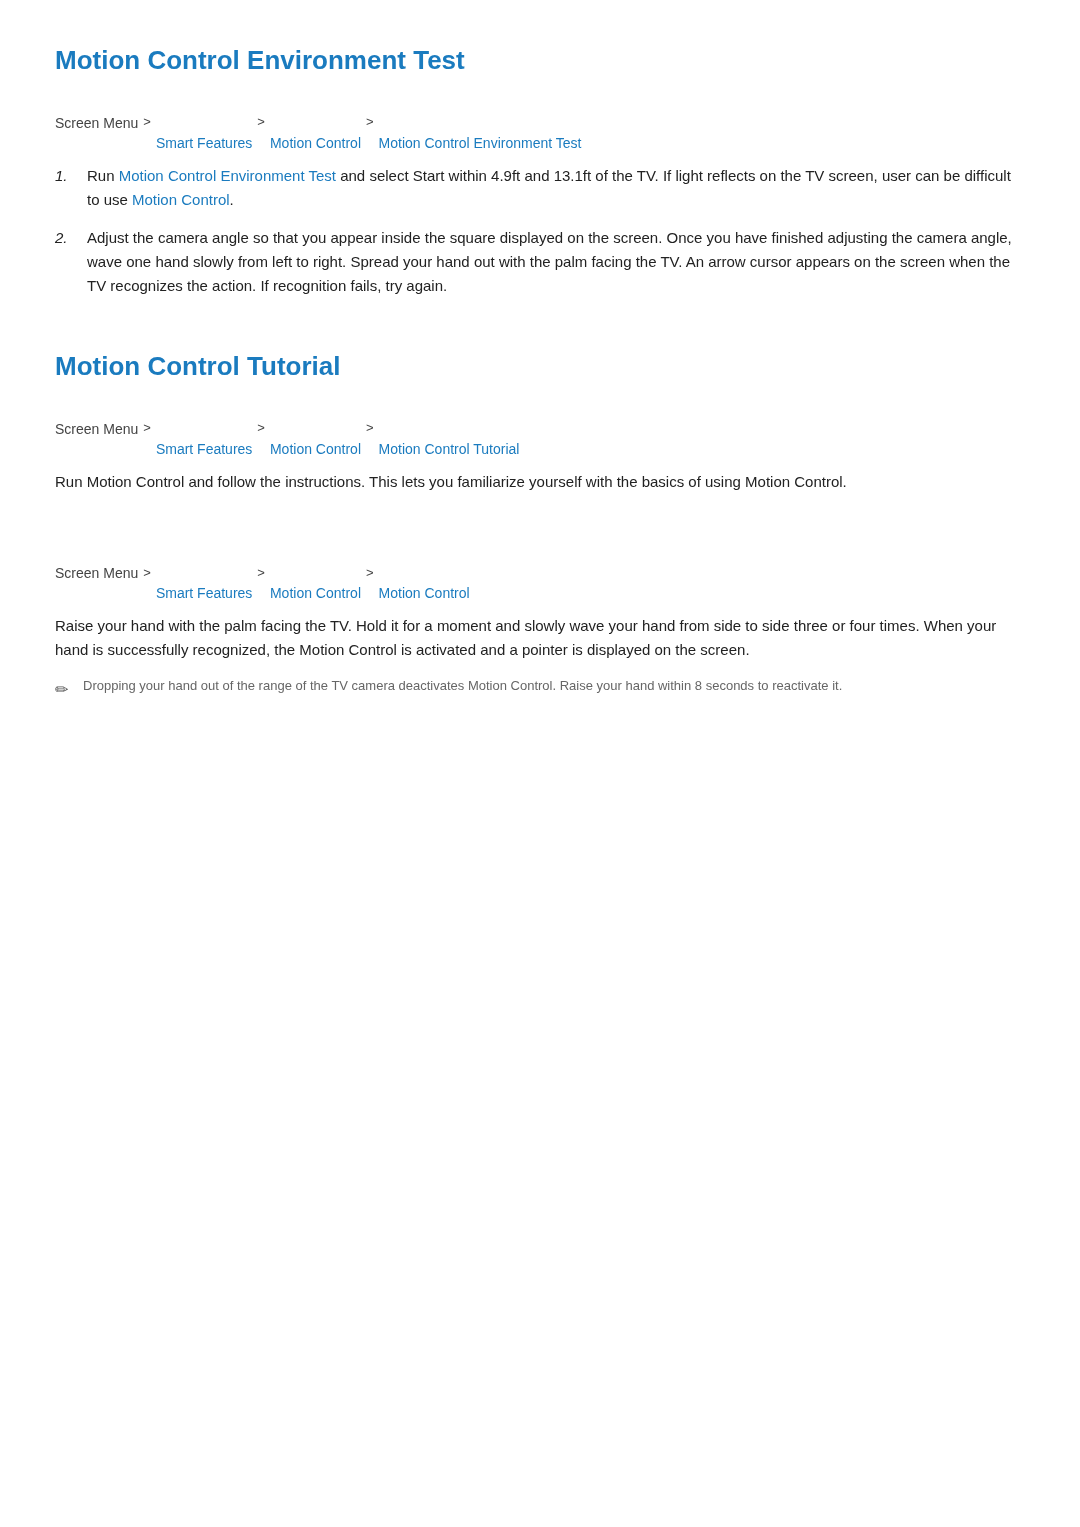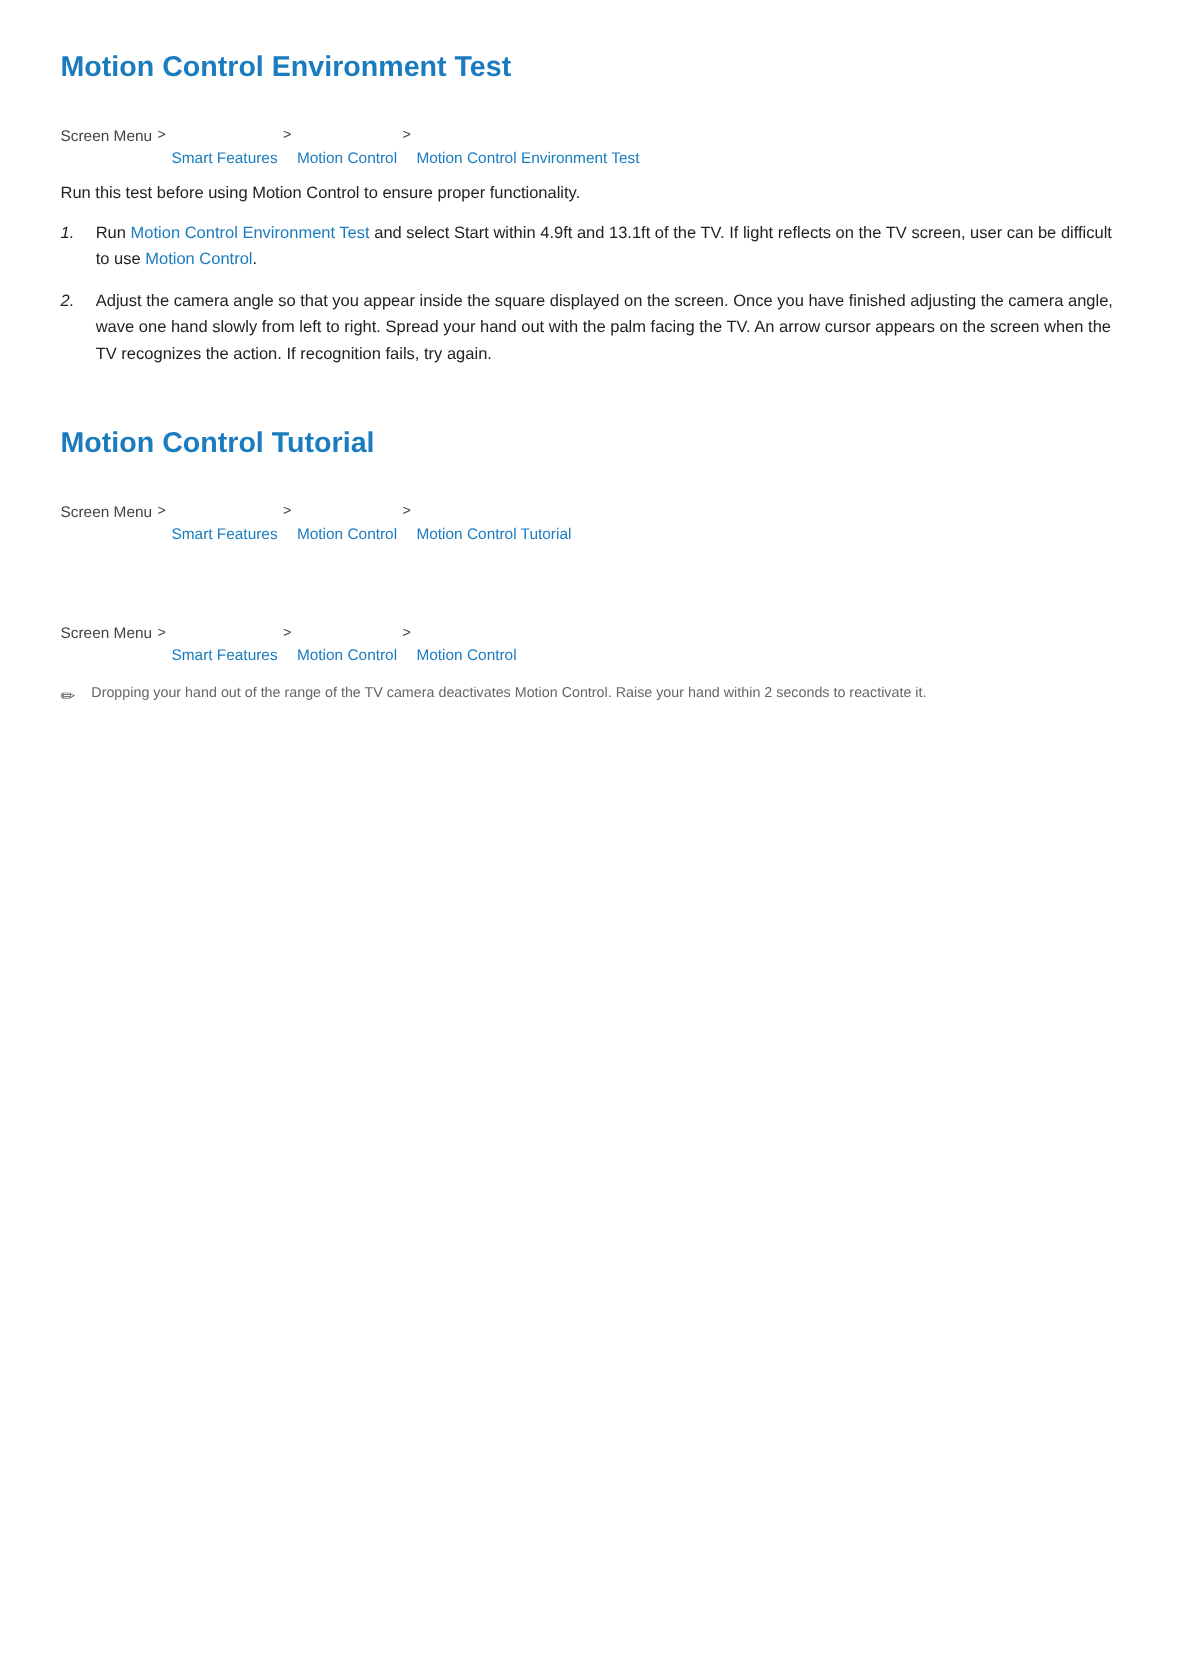--- a/index.html
+++ b/index.html
@@ -121,21 +121,20 @@
   <div class="breadcrumb">
     <span class="breadcrumb-plain">Screen Menu</span>
     <span class="breadcrumb-separator">&gt;</span>
     <a class="breadcrumb-link" href="#">Smart Features</a>
     <span class="breadcrumb-separator">&gt;</span>
     <a class="breadcrumb-link" href="#">Motion Control</a>
     <span class="breadcrumb-separator">&gt;</span>
     <a class="breadcrumb-link" href="#">Motion Control Environment Test</a>
   </div>
 
-  <p class="description">Run this test before using Motion Control to ensure proper functionality.</p>
 
   <ol class="ordered-list">
     <li>
       <span class="list-number">1.</span>
       <span>
         Run <a class="inline-link" href="#">Motion Control Environment Test</a> and select Start within 4.9ft and 13.1ft of the TV. If light reflects on the TV screen, user can be difficult to use <a class="inline-link" href="#">Motion Control</a>.
       </span>
     </li>
     <li>
       <span class="list-number">2.</span>
@@ -150,32 +149,34 @@
   <div class="breadcrumb">
     <span class="breadcrumb-plain">Screen Menu</span>
     <span class="breadcrumb-separator">&gt;</span>
     <a class="breadcrumb-link" href="#">Smart Features</a>
     <span class="breadcrumb-separator">&gt;</span>
     <a class="breadcrumb-link" href="#">Motion Control</a>
     <span class="breadcrumb-separator">&gt;</span>
     <a class="breadcrumb-link" href="#">Motion Control Tutorial</a>
   </div>
 
+  <p class="description">Run Motion Control and follow the instructions. This lets you familiarize yourself with the basics of using Motion Control.</p>
 </div>
 
 <div class="section">
 
   <div class="breadcrumb">
     <span class="breadcrumb-plain">Screen Menu</span>
     <span class="breadcrumb-separator">&gt;</span>
     <a class="breadcrumb-link" href="#">Smart Features</a>
     <span class="breadcrumb-separator">&gt;</span>
     <a class="breadcrumb-link" href="#">Motion Control</a>
     <span class="breadcrumb-separator">&gt;</span>
     <a class="breadcrumb-link" href="#">Motion Control</a>
   </div>
 
+  <p class="description">Raise your hand with the palm facing the TV. Hold it for a moment and slowly wave your hand from side to side three or four times. When your hand is successfully recognized, the Motion Control is activated and a pointer is displayed on the screen.</p>
 
   <div class="note">
     <span class="note-icon">✏</span>
-    <span class="note-text">Dropping your hand out of the range of the TV camera deactivates Motion Control. Raise your hand within 2 seconds to reactivate it.</span>
+    <span class="note-text">Dropping your hand out of the range of the TV camera deactivates Motion Control. Raise your hand within 8 seconds to reactivate it.</span>
   </div>
 </div>
 
 </body></html>

